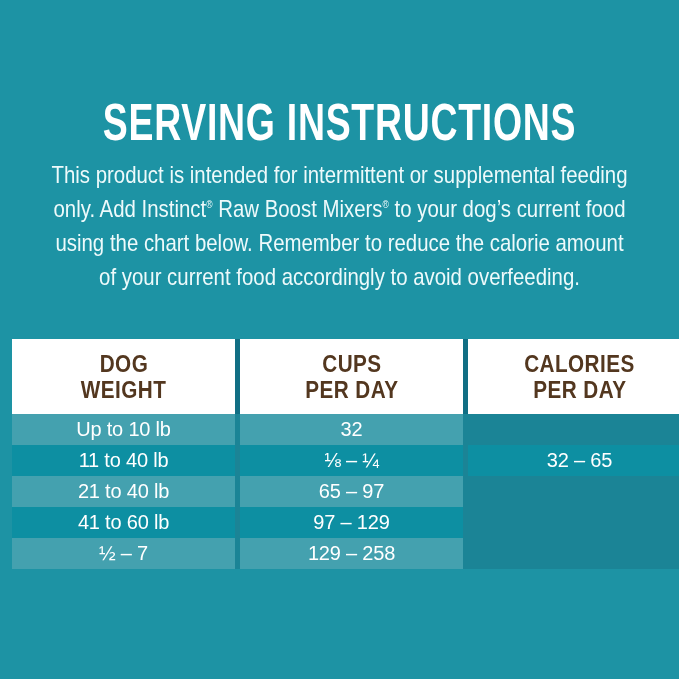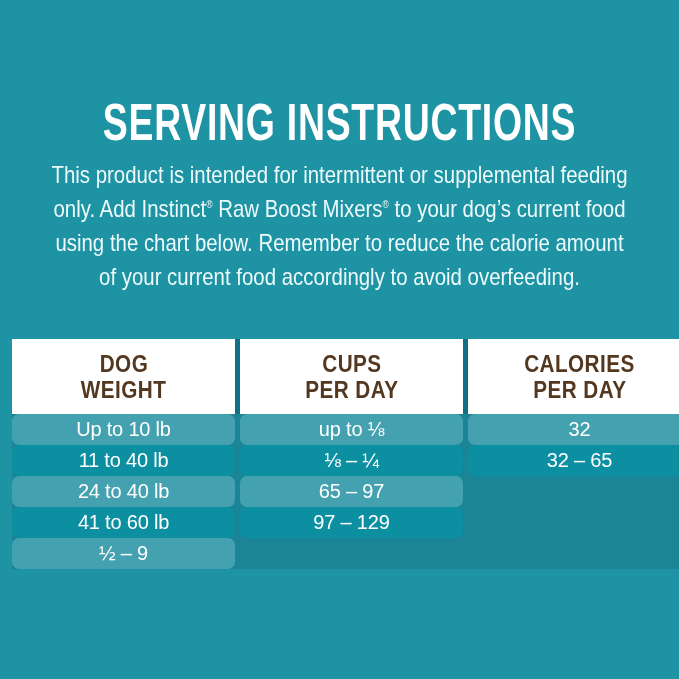--- a/index.html
+++ b/index.html
@@ -85,21 +85,20 @@
     background: var(--row_divider, #1b8496);
   }
   .trow .cell {
     display: flex;
     justify-content: center;
     align-items: center;
     color: var(--row_text, #ffffff);
     font-size: 20px;
     letter-spacing: -0.2px;
     white-space: nowrap;
-    border-radius: 7px;
   }
   .trow.light .cell { background: var(--row_light, #44a1af); }
   .trow.dark  .cell { background: var(--row_dark,  #0d8fa2); }
 </style>
 </head>
 <body>
 
 <div class="canvas">
 
   <h1 class="title">SERVING INSTRUCTIONS</h1>
@@ -124,35 +123,35 @@
       </div>
       <div class="hcell">
         <span>CALORIES</span>
         <span>PER DAY</span>
       </div>
     </div>
 
     <div class="tbody">
       <div class="trow light">
         <div class="cell">Up to 10 lb</div>
-        <div class="cell">up to ⅛</div>
         <div class="cell">32</div>
       </div>
       <div class="trow dark">
         <div class="cell">11 to 40 lb</div>
         <div class="cell">⅛ – ¼</div>
         <div class="cell">32 – 65</div>
       </div>
       <div class="trow light">
-        <div class="cell">24 to 40 lb</div>
+        <div class="cell">21 to 40 lb</div>
         <div class="cell">65 – 97</div>
       </div>
       <div class="trow dark">
         <div class="cell">41 to 60 lb</div>
         <div class="cell">97 – 129</div>
       </div>
       <div class="trow light">
-        <div class="cell">½ – 9</div>
+        <div class="cell">½ – 7</div>
+        <div class="cell">129 – 258</div>
       </div>
     </div>
 
   </div>
 </div>
 
 </body></html>

